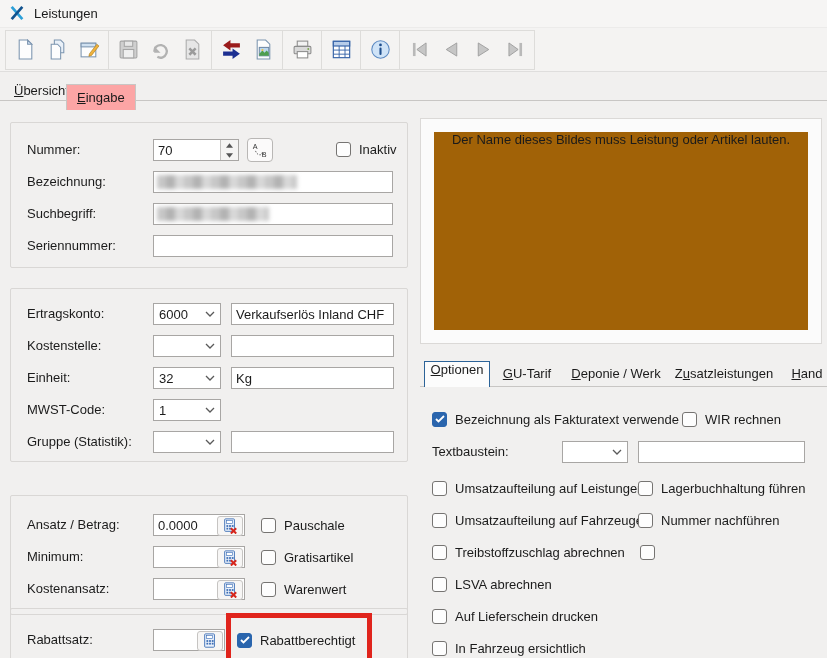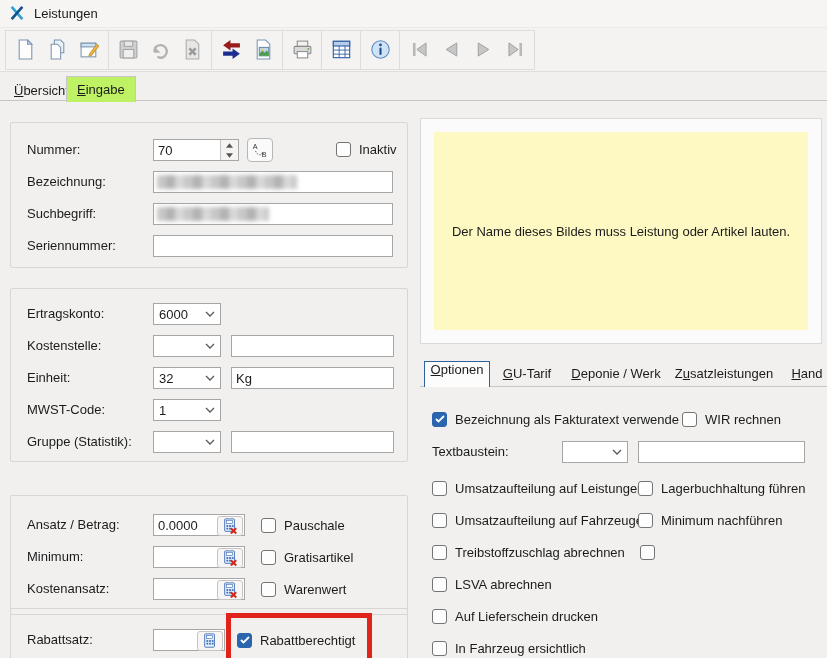--- a/index.html
+++ b/index.html
@@ -13,21 +13,21 @@
   
   .toolbar{position:absolute;left:0;top:28px;width:827px;height:44px;background:#f4f3f2;border-bottom:1px solid #dfdedd;
            display:flex;align-items:center;padding-left:6px;box-sizing:border-box}
   .tseg{display:flex;height:38px;align-items:center;border:1px solid #dddcda;margin-left:-1px;padding:0 3px;background:#f4f3f2}
   .tbtn{width:32px;height:32px;display:flex;align-items:center;justify-content:center;border-radius:3px}
   .tbtn svg{width:21px;height:21px}
   
   .maintabs{position:absolute;left:0;top:76px;width:827px;height:25px}
   .tabline{position:absolute;left:0;top:100px;width:827px;border-top:1px solid #c8c6c4}
   .mtab{position:absolute;top:4px;height:21px;padding:0 10px;display:flex;align-items:center;box-sizing:border-box}
-  .mtab.active{top:0;height:26px;background:#bef264;border:1px solid #c8c6c4;border-bottom:none;z-index:3}
+  .mtab.active{top:8px;height:26px;background:#fca5a5;border:1px solid #c8c6c4;border-bottom:none;z-index:3}
   
   .group{position:absolute;left:10px;width:398px;border:1px solid #d9d7d5;border-radius:2px;box-sizing:border-box}
   .flabel{position:absolute;left:16px;height:22px;line-height:22px;white-space:nowrap}
   .field{position:absolute;height:22px;background:#fff;border:1px solid #a8a6a4;box-sizing:border-box;
          font-family:"Liberation Sans",sans-serif;font-size:13px;color:#1b1b1b;padding:1px 4px 0 4px}
   div.field{line-height:19px;overflow:hidden}
   input.field{outline:none}
   .redact{position:absolute;left:3px;top:3px;height:14px;border-radius:1px;
           background:repeating-linear-gradient(90deg,#c7c7c7 0 9px,#b2b2b2 9px 18px,#d8d8d8 18px 27px);filter:blur(2px)}
   
@@ -52,22 +52,22 @@
          align-items:center;justify-content:center;box-sizing:border-box}
   .calcwrap{position:absolute;height:22px}
   .calcwrap input{position:absolute;left:0;top:0;width:100%;height:22px}
   .calcbtn{position:absolute;right:2px;top:2px;width:24px;height:18px;border:1px solid #c6c4c2;border-radius:3px;
            background:#f7f6f5;display:flex;align-items:center;justify-content:center}
   .calcbtn svg{width:16px;height:16px}
   
   .redbox{position:absolute;left:226px;top:613px;width:136px;height:40px;border:5px solid #e0241c;z-index:6;pointer-events:none}
   
   .imgbox{position:absolute;left:420px;top:118px;width:402px;height:226px;border:1px solid #dbd9d7;background:#fbfbfb;box-sizing:border-box}
-  .imginner{position:absolute;left:13px;top:13px;right:13px;bottom:13px;background:#fef9c3;display:flex;
-            align-items:center;justify-content:center;text-align:center;padding:0 10px}
+  .imginner{position:absolute;left:13px;top:13px;right:13px;bottom:13px;background:#a16207;display:flex;
+            align-items:flex-start;justify-content:center;text-align:center;padding:0 10px}
   .opttabline{position:absolute;left:420px;top:386px;width:407px;border-top:1px solid #c8c6c4}
   .otab{position:absolute;top:366px;height:20px;display:flex;justify-content:center;
         box-sizing:border-box;white-space:nowrap}
   .otab.active{top:361px;height:26px;background:#fcfcfc;border:1px solid #2c6398;border-bottom:none;z-index:3}
 </style>
 </head>
 <body>
 
 <div class="titlebar">
   <svg class="app-icon" viewBox="0 0 18 18">
@@ -247,20 +247,21 @@
 </div>
 
 <div class="group" style="top:288px;height:174px">
   <span class="flabel" style="top:14px">Ertragskonto:</span>
   <div class="dd" style="left:142px;top:14px;width:68px">
     <span>6000</span>
     <svg viewBox="0 0 10 6">
         <path d="M1 1l4 4 4-4" stroke="#5a5a5a" stroke-width="1.3" fill="none"></path>
       </svg>
   </div>
+  <input class="field" style="left: 220px; top: 14px; width: 163px;" value="Verkaufserlös Inland CHF">
 
   <span class="flabel" style="top:46px">Kostenstelle:</span>
   <div class="dd" style="left:142px;top:46px;width:68px">
     <span></span>
     <svg viewBox="0 0 10 6">
         <path d="M1 1l4 4 4-4" stroke="#5a5a5a" stroke-width="1.3" fill="none"></path>
       </svg>
   </div>
   <input class="field" style="left: 220px; top: 46px; width: 163px;" value="">
 
@@ -486,19 +487,19 @@
 <div class="cbrow" style="left:638px;top:480px">
   <span class="cb">
     
   </span>
   <span>Lagerbuchhaltung führen</span>
 </div>
 <div class="cbrow" style="left:638px;top:512px">
   <span class="cb">
     
   </span>
-  <span>Minimum nachführen</span>
+  <span>Nummer nachführen</span>
 </div>
 <div class="cbrow" style="left:640px;top:544px">
   <span class="cb">
     
   </span>
 </div>
 
 </body></html>

